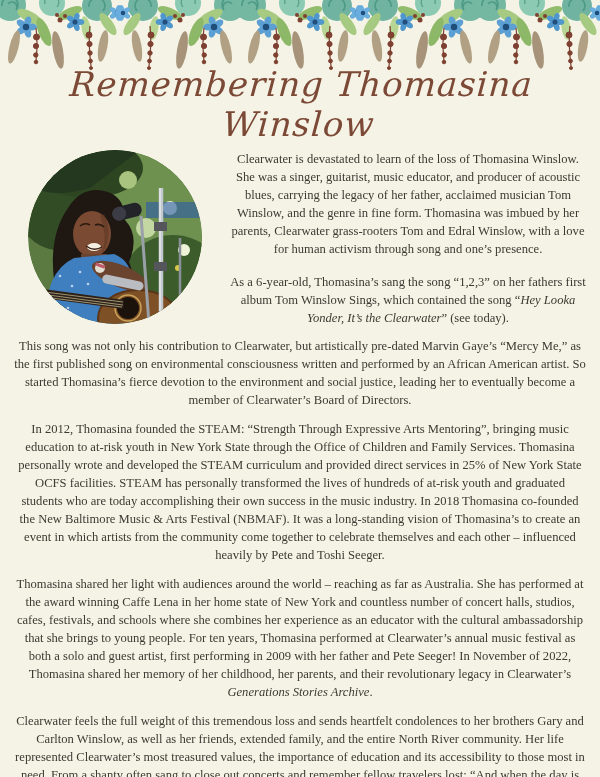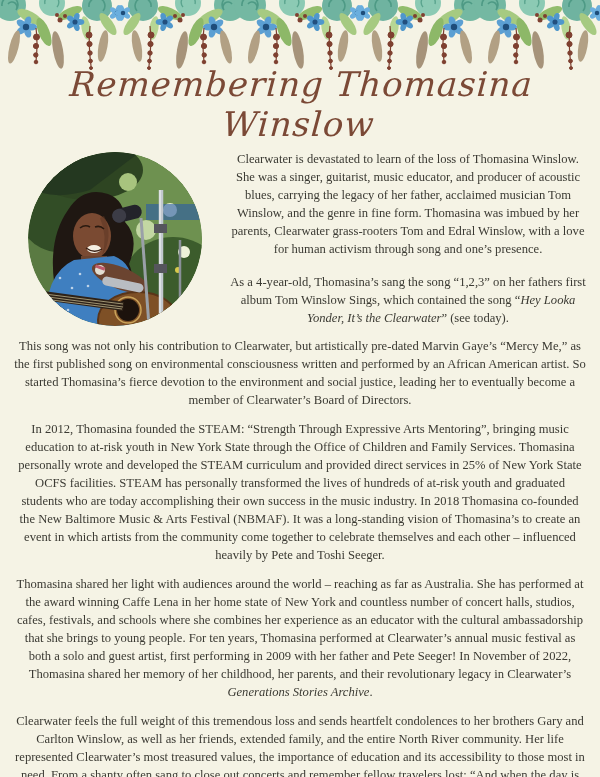--- a/index.html
+++ b/index.html
@@ -18,21 +18,20 @@
     font-family: "DejaVu Serif", serif;
     font-style: italic;
     font-weight: 500;
     font-size: 34px;
     letter-spacing: 1px;
     color: #7b4936;
     transform: skewX(-4deg);
   }
   .intro-row {
     display: flex;
-    align-items: center;
     gap: 28px;
     margin: 6px 14px 0 28px;
   }
   .photo {
     width: 174px; height: 174px;
     border-radius: 50%;
     overflow: hidden;
     flex: none;
   }
   .photo svg { display: block; }
@@ -207,21 +206,21 @@
         <rect x="126" y="72" width="13" height="9" fill="#55555c"></rect>
         <rect x="126" y="112" width="13" height="9" fill="#55555c"></rect>
         <line x1="152" y1="88" x2="152" y2="174" stroke="#8a9098" stroke-width="2.5"></line>
 
         <rect x="74" y="128" width="42" height="9" rx="4.5" fill="#b9bdc2" transform="rotate(12 95 132)"></rect>
       </g>
     </svg>
   </div>
   <div class="intro-text">
     <p><span>Clearwater is devastated to learn of the loss of Thomasina Winslow. She was a singer, guitarist, music educator, and producer of acoustic blues, carrying the legacy of her father, acclaimed musician Tom Winslow, and the genre in fine form. Thomasina was imbued by her parents, Clearwater grass-rooters Tom and Edral Winslow, with a love for human activism through song and one’s presence.</span></p>
-    <p><span>As a 4-year-old, Thomasina’s sang the song “1,2,3” on her fathers first album Tom Winslow Sings, which contained the song “</span><em>Hey Looka Yonder, It’s the Clearwater</em><span>” (see today).</span></p>
+    <p><span>As a 6-year-old, Thomasina’s sang the song “1,2,3” on her fathers first album Tom Winslow Sings, which contained the song “</span><em>Hey Looka Yonder, It’s the Clearwater</em><span>” (see today).</span></p>
   </div>
 </div>
 
 <div class="body-text">
   <p><span>This song was not only his contribution to Clearwater, but artistically pre-dated Marvin Gaye’s “Mercy Me,” as the first published song on environmental consciousness written and performed by an African American artist. So started Thomasina’s fierce devotion to the environment and social justice, leading her to eventually become a member of Clearwater’s Board of Directors.</span></p>
   <p><span>In 2012, Thomasina founded the STEAM: “Strength Through Expressive Arts Mentoring”, bringing music education to at-risk youth in New York State through the Office of Children and Family Services. Thomasina personally wrote and developed the STEAM curriculum and provided direct services in 25% of New York State OCFS facilities. STEAM has personally transformed the lives of hundreds of at-risk youth and graduated students who are today accomplishing their own success in the music industry. In 2018 Thomasina co-founded the New Baltimore Music &amp; Arts Festival (NBMAF). It was a long-standing vision of Thomasina’s to create an event in which artists from the community come together to celebrate themselves and each other – influenced heavily by Pete and Toshi Seeger.</span></p>
   <p><span>Thomasina shared her light with audiences around the world – reaching as far as Australia. She has performed at the award winning Caffe Lena in her home state of New York and countless number of concert halls, studios, cafes, festivals, and schools where she combines her experience as an educator with the cultural ambassadorship that she brings to young people. For ten years, Thomasina performed at Clearwater’s annual music festival as both a solo and guest artist, first performing in 2009 with her father and Pete Seeger! In November of 2022, Thomasina shared her memory of her childhood, her parents, and their revolutionary legacy in Clearwater’s </span><em>Generations Stories Archive</em><span>.</span></p>
   <p><span>Clearwater feels the full weight of this tremendous loss and sends heartfelt condolences to her brothers Gary and Carlton Winslow, as well as her friends, extended family, and the entire North River community. Her life represented Clearwater’s most treasured values, the importance of education and its accessibility to those most in need. From a shanty often sang to close out concerts and remember fellow travelers lost: “And when the day is ended/Haul away for heaven/Haul away for heaven – it’s our [her] sailing time.” Thomasina will be missed by all of us.</span></p>
 </div>
 

